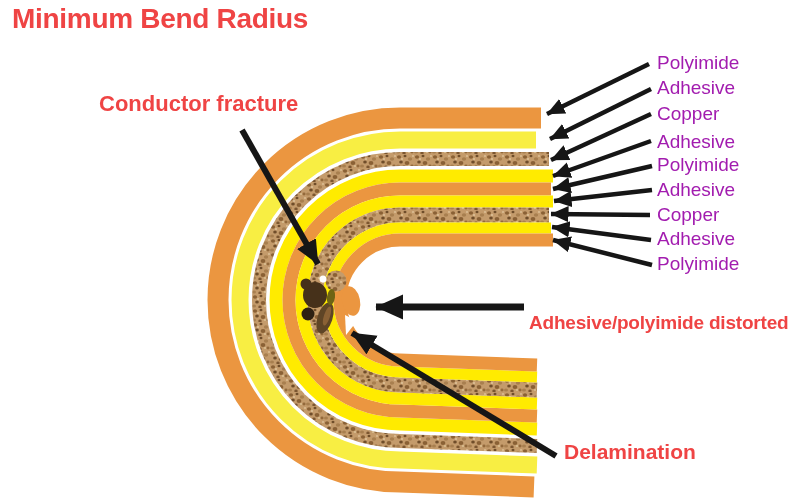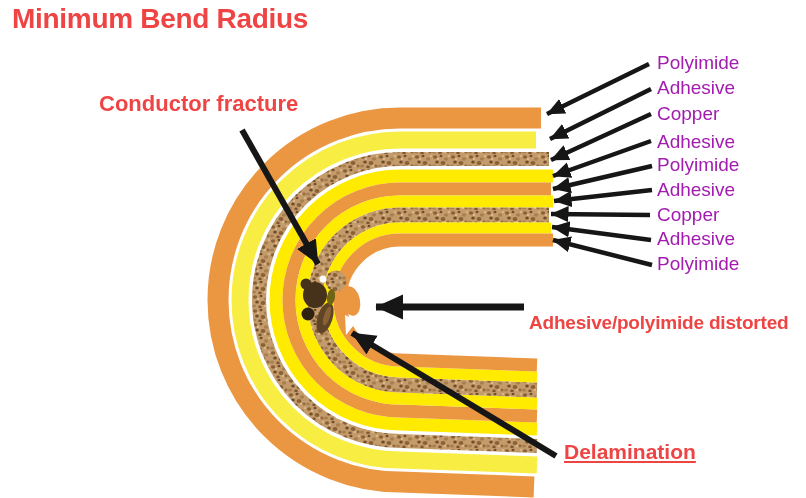--- a/index.html
+++ b/index.html
@@ -13,21 +13,21 @@
   }
   .stage svg { position: absolute; left: 0; top: 0; }
   .txt { position: absolute; white-space: nowrap; color: #ef4444; }
   .title {
     left: 12px; top: 3px;
     font-size: 28px; font-weight: 700; letter-spacing: -0.3px; color: #ef4444;
   }
   .callout { font-weight: 700; }
   .co-fracture   { left: 99px;  top: 91px;  font-size: 22px; }
   .co-distorted  { left: 529px; top: 296px; font-size: 19px; letter-spacing: -0.2px; margin-top: 16px; }
-  .co-delam      { left: 564px; top: 440px; font-size: 21px; text-decoration: underline; }
+  .co-delam      { left: 564px; top: 440px; font-size: 21px; }
   .layer-label   { left: 657px; font-size: 19px; font-weight: 400; color: #a21caf; line-height: 22px; }
   .ll-0 { top: 52px;  } .ll-1 { top: 77px;  } .ll-2 { top: 103px; }
   .ll-3 { top: 131px; } .ll-4 { top: 154px; } .ll-5 { top: 179px; }
   .ll-6 { top: 204px; } .ll-7 { top: 228px; } .ll-8 { top: 253px; }
 </style>
 </head>
 <body>
 
 <div class="stage">
 

